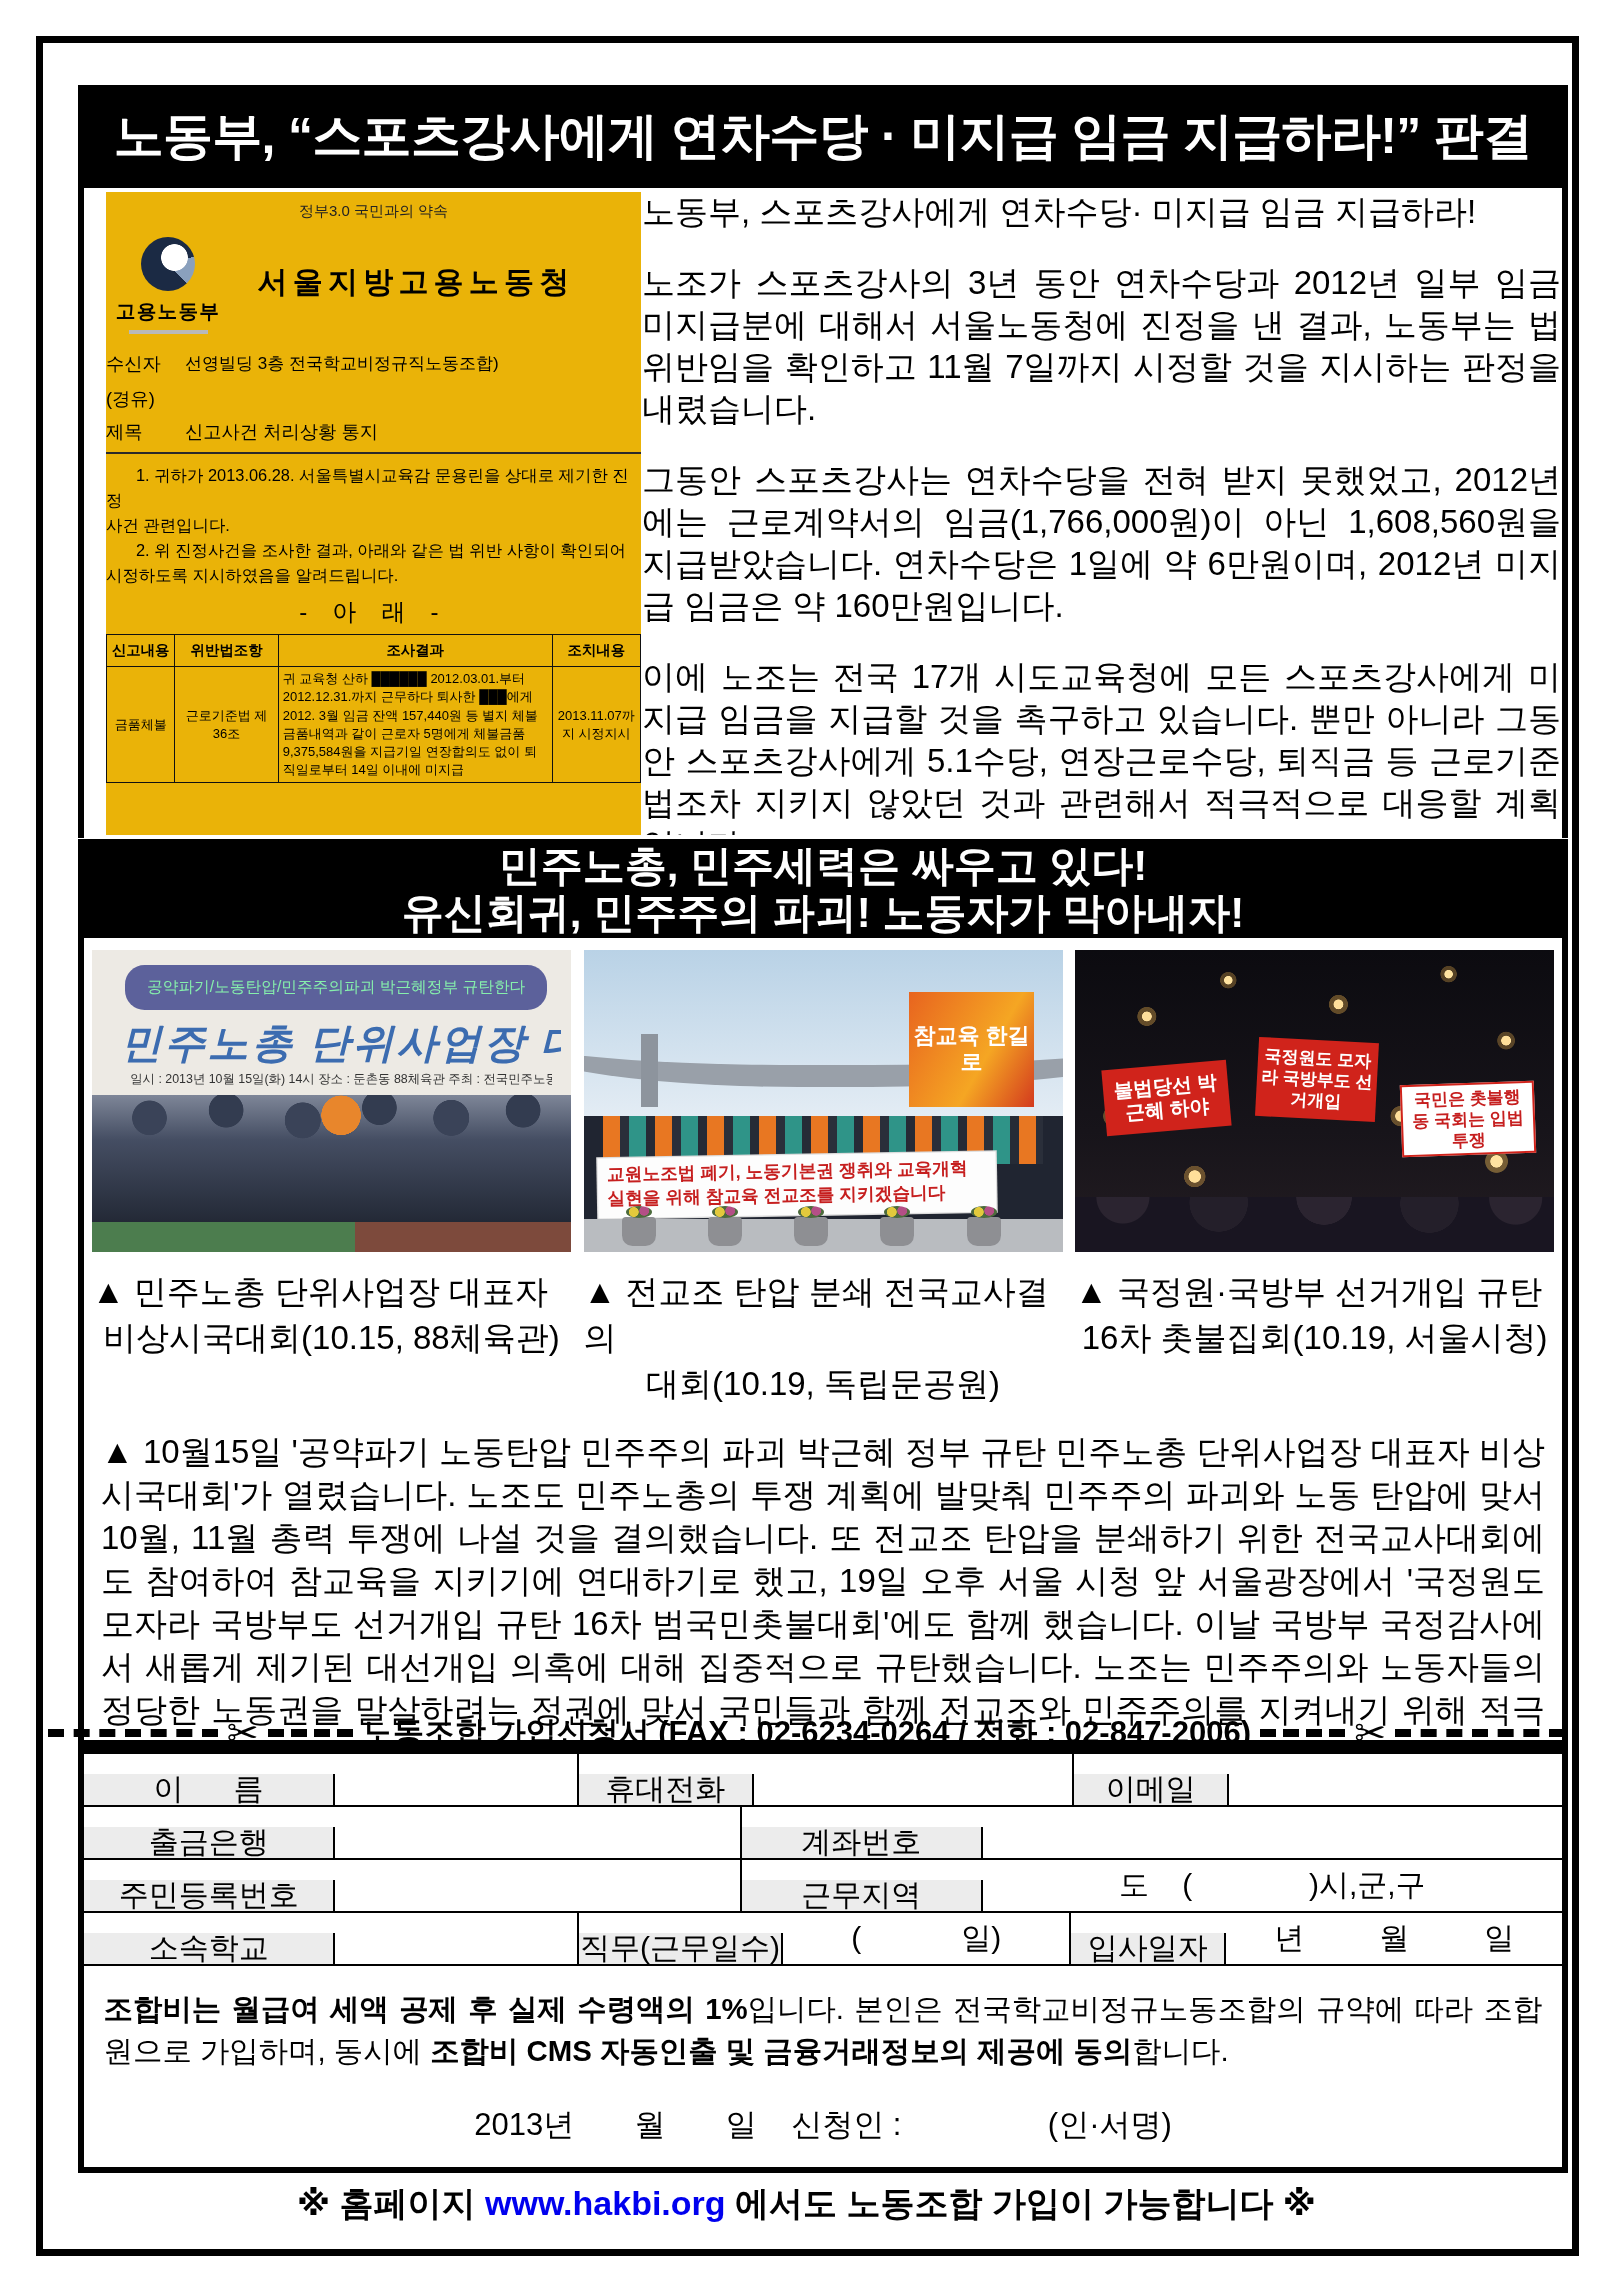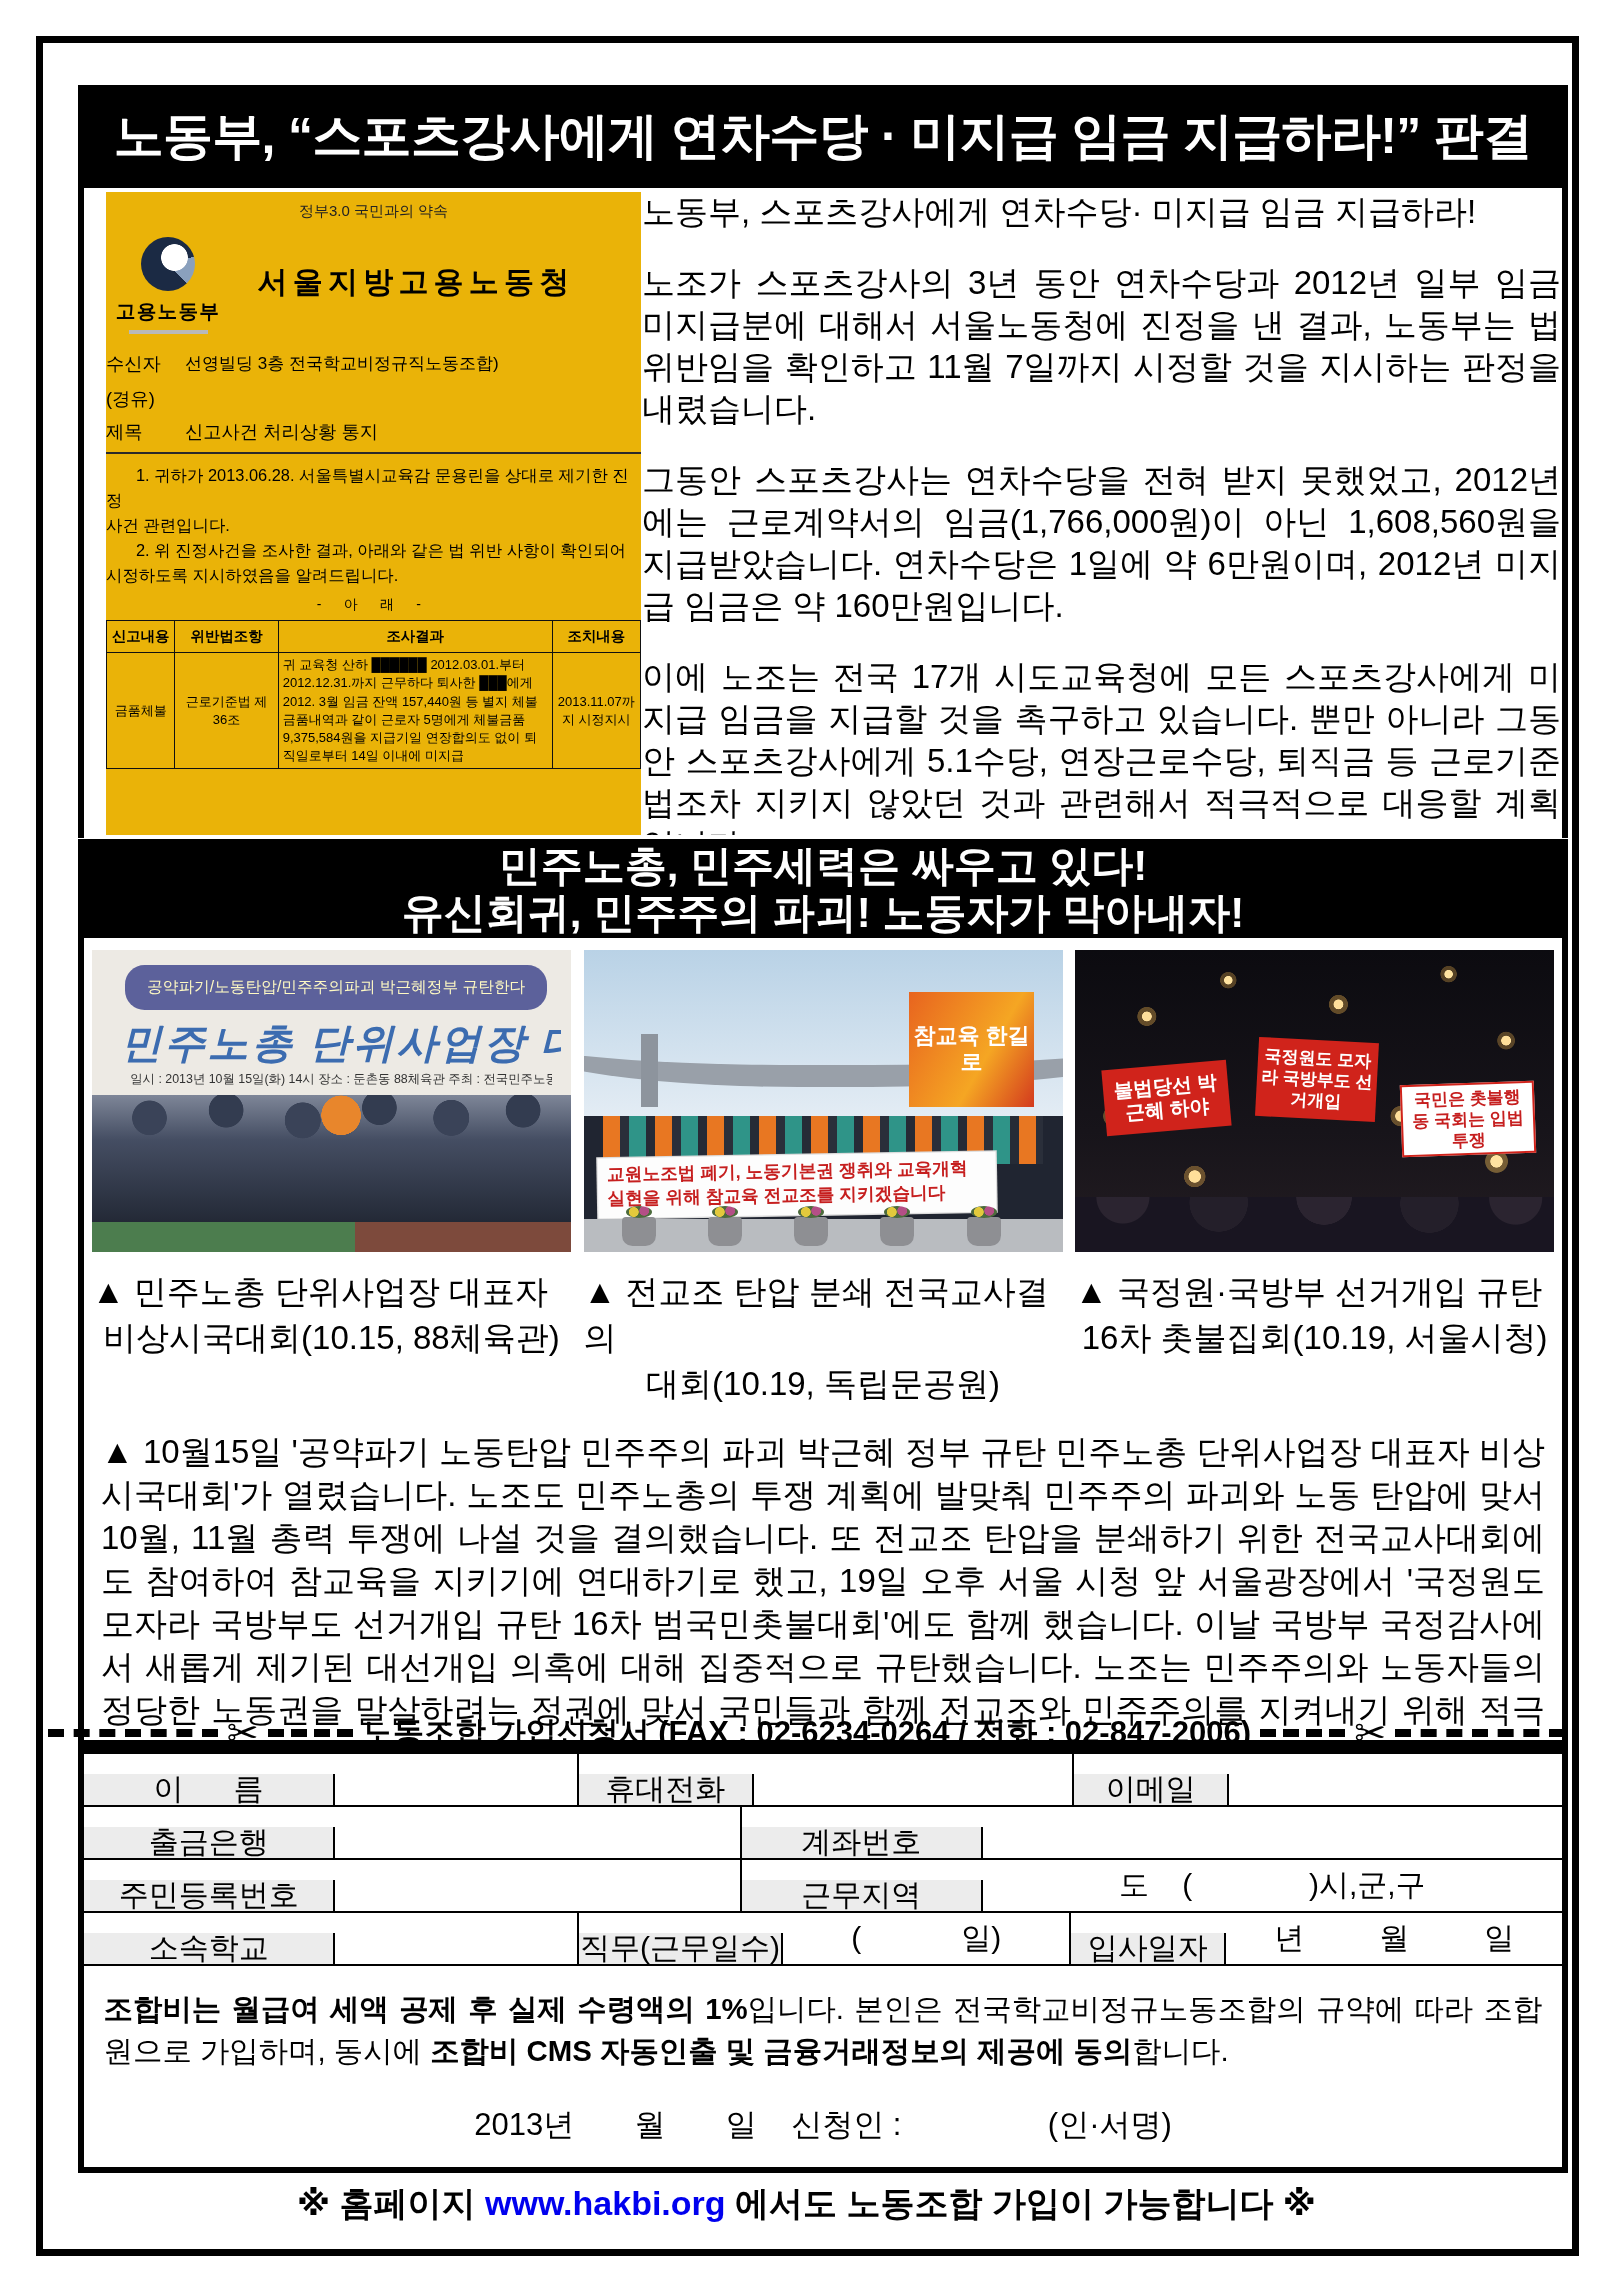--- a/index.html
+++ b/index.html
@@ -27,42 +27,42 @@
   .moel-name{font-weight:bold;font-size:19.6px;margin-top:6.5px;letter-spacing:1.3px;}
   .moel-sub{width:79px;height:3.9px;background:#b9b9b9;margin-top:5.2px;}
   .doc-agency{flex:1;text-align:center;font-size:30px;font-weight:600;letter-spacing:5.2px;margin-top:34px;}
   .doc-field{display:flex;margin-top:17px;}
   .doc-field .flab{width:79px;font-size:18.3px;flex:none;}
   .doc-field .fval{flex:1;font-size:17px;line-height:26px;}
   .doc-via{margin-top:9.2px;font-size:18.3px;}
   .doc-subaccording{display:flex;margin-top:7.9px;padding-bottom:7.9px;border-bottom:2px solid #2a2a2a;}
   .doc-items{margin-top:9.2px;font-size:16.4px;line-height:25px;}
   .doc-items .ind{text-indent:30px;}
-  .doc-below{text-align:center;letter-spacing:9.2px;margin:7.9px 0 6.5px;font-size:14px;}
+  .doc-below{text-align:center;letter-spacing:9.2px;margin:7.9px 0 6.5px;font-size:24px;}
   .doc-table{width:100%;border-collapse:collapse;table-layout:fixed;}
   .doc-table th,.doc-table td{border:1.3px solid #111;padding:2.6px 3.9px;font-weight:normal;}
   .doc-table th{font-size:14.4px;height:26px;font-weight:bold;}
   .doc-table td{font-size:13px;line-height:18.3px;vertical-align:middle;}
   .doc-table .c0{width:12%;text-align:center;}
   .doc-table .c1{width:19%;text-align:center;}
   .doc-table .c2{width:53%;}
   .doc-table .c3{width:16%;text-align:center;}
   .article1{position:absolute;left:558px;top:2.6px;width:919px;height:644px;overflow:hidden;
             font-size:33px;line-height:42px;text-align:justify;}
   .article1 p{margin:0 0 29px 0;}
   
   .sec2{position:absolute;left:35px;top:895px;width:1490px;height:811px;
         border-left:6.5px solid #000;border-right:6.5px solid #000;border-bottom:9.2px solid #000;
         box-sizing:border-box;overflow:hidden;}
   .photo-row{display:flex;justify-content:space-between;padding:11.8px 7.9px 0;}
   .photo{position:relative;width:479px;height:302px;overflow:hidden;background:#202531;flex:none;}
   
   .p1-top{position:absolute;inset:0 0 52% 0;background:#edeae4;}
   .p1-ribbon{position:absolute;top:5%;left:7%;width:88%;height:15%;background:#5c619b;
-             border-radius:19.6px;color:#fef9c3;font-size:15.7px;display:flex;align-items:center;
+             border-radius:19.6px;color:#86efac;font-size:15.7px;display:flex;align-items:center;
              justify-content:center;white-space:nowrap;overflow:hidden;}
   .p1-cal{position:absolute;top:22%;left:6%;width:92%;color:#3c6cb0;font-size:41px;font-weight:bold;
           font-style:italic;white-space:nowrap;overflow:hidden;letter-spacing:2.6px;}
   .p1-info{position:absolute;top:40%;left:8%;width:88%;font-size:12.4px;color:#333;
            white-space:nowrap;overflow:hidden;}
   .p1-crowd{position:absolute;left:0;right:0;top:48%;height:42%;
       background:
         radial-gradient(circle at 12% 18%,#3a4358 0 17px,transparent 17.7px),
         radial-gradient(circle at 28% 12%,#333c50 0 17px,transparent 17.7px),
         radial-gradient(circle at 44% 20%,#3a4358 0 17.7px,transparent 18.3px),

